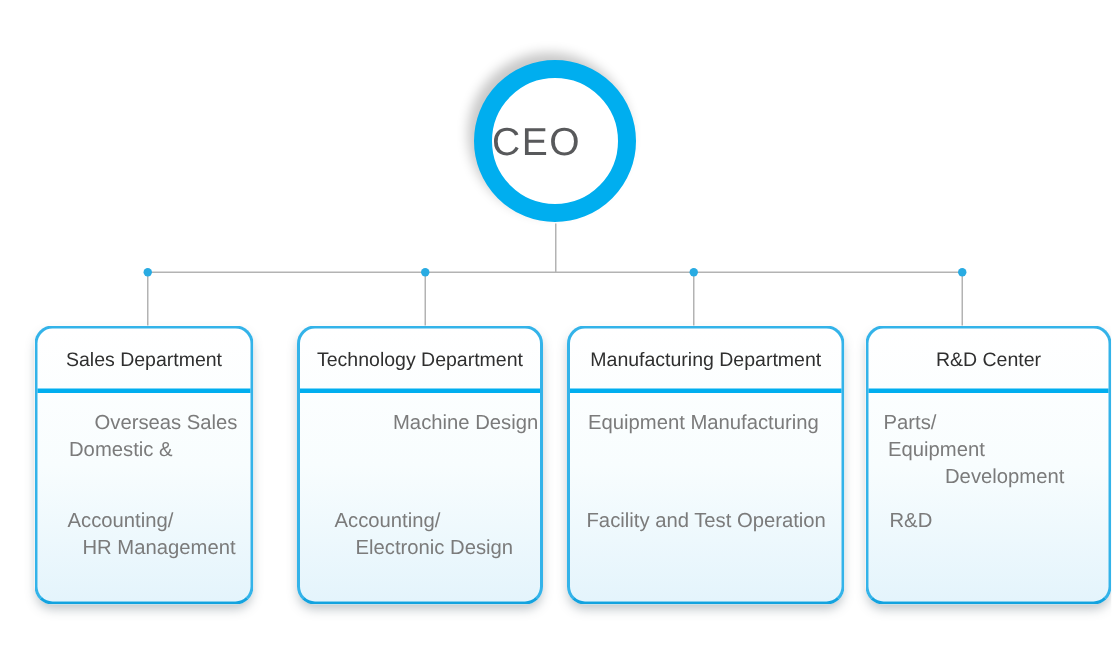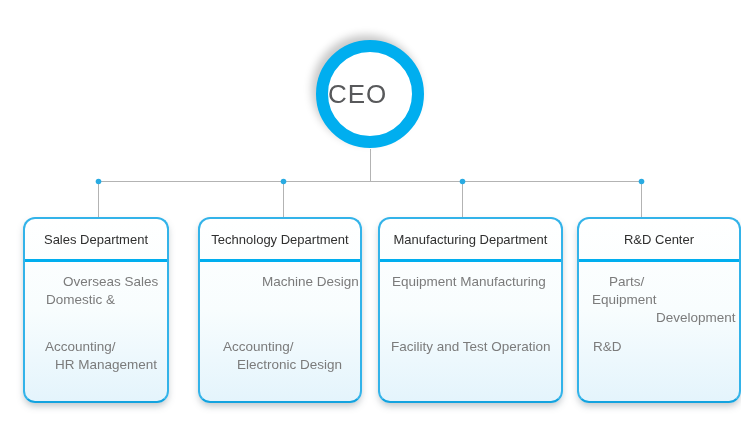--- a/index.html
+++ b/index.html
@@ -126,23 +126,23 @@
         <div class="line" style="padding-left:11px;">Facility and Test Operation</div>
       </div>
     </div>
   </div>
 
   <div class="dept-box" style="left:577px; width:164px;">
     <div class="dept-header">R&amp;D Center</div>
     <div class="dept-divider"></div>
     <div class="dept-body">
       <div class="dept-item item-1">
-        <div class="line" style="padding-left:30px;">Parts/</div>
+        <div class="line" style="padding-left:10px;">Parts/</div>
         <div class="line" style="padding-left:13px;">Equipment</div>
-        <div class="line" style="padding-left:77px;">Development</div>
+        <div class="line" style="padding-left:51px;">Development</div>
       </div>
       <div class="dept-item item-2">
         <div class="line" style="padding-left:14px;">R&amp;D</div>
       </div>
     </div>
   </div>
 
 </div>
 
 </body></html>

